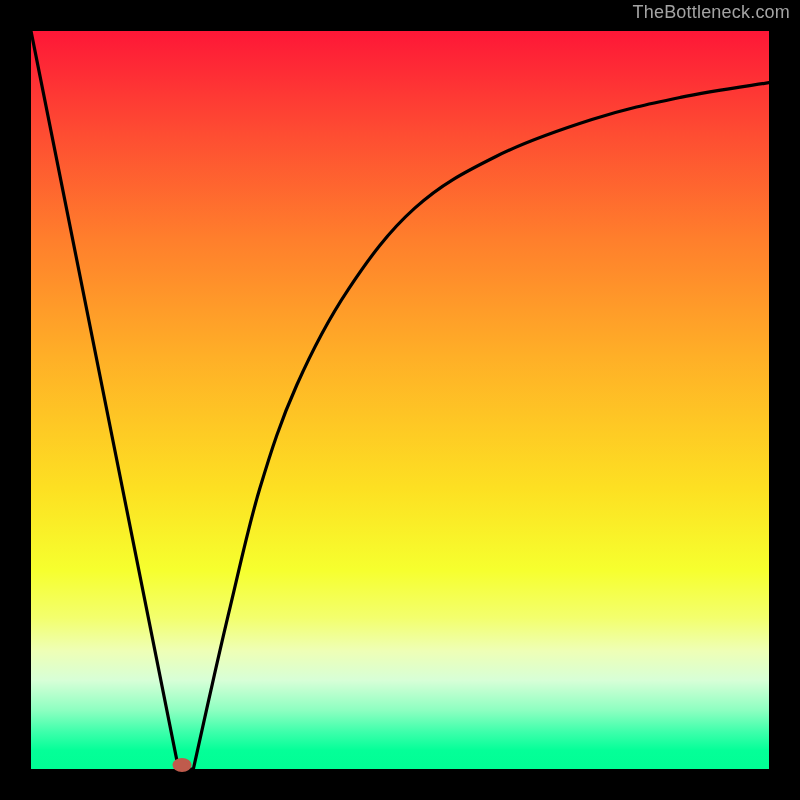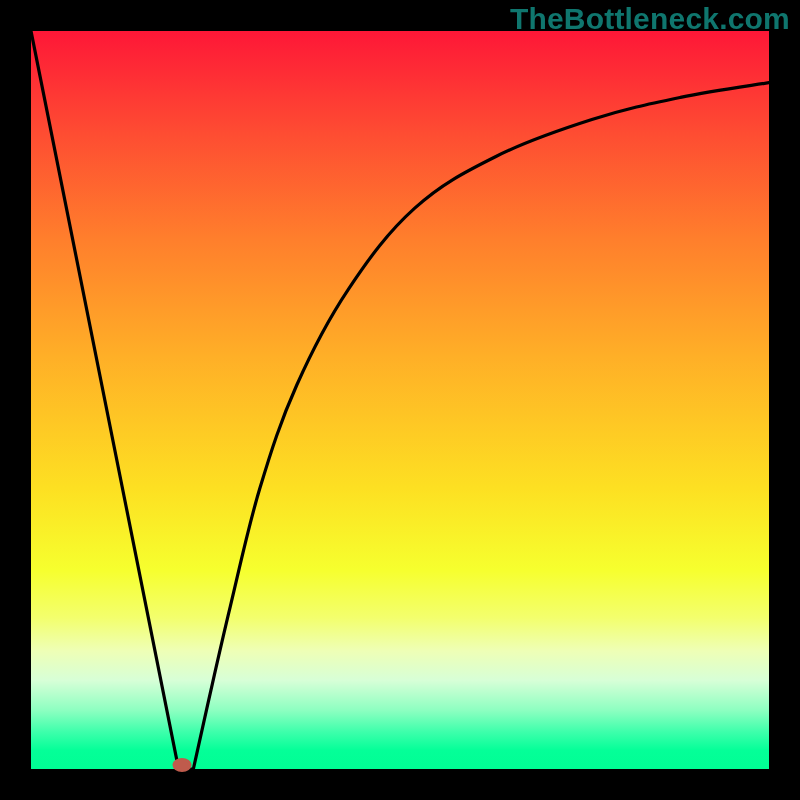--- a/index.html
+++ b/index.html
@@ -14,23 +14,23 @@
   .frame {
     position: relative;
     width: 800px;
     height: 800px;
     background: #000;
   }
   .watermark {
     position: absolute;
     top: 2px;
     right: 10px;
-    color: #0f766e;
-    font-size: 30px;
-    font-weight: 700;
+    color: #a3a3a3;
+    font-size: 18px;
+    font-weight: 400;
     letter-spacing: 0.2px;
     z-index: 3;
   }
   .plot {
     position: absolute;
     left: 31px;
     top: 31px;
     width: 738px;
     height: 738px;
     background: linear-gradient(to bottom,

